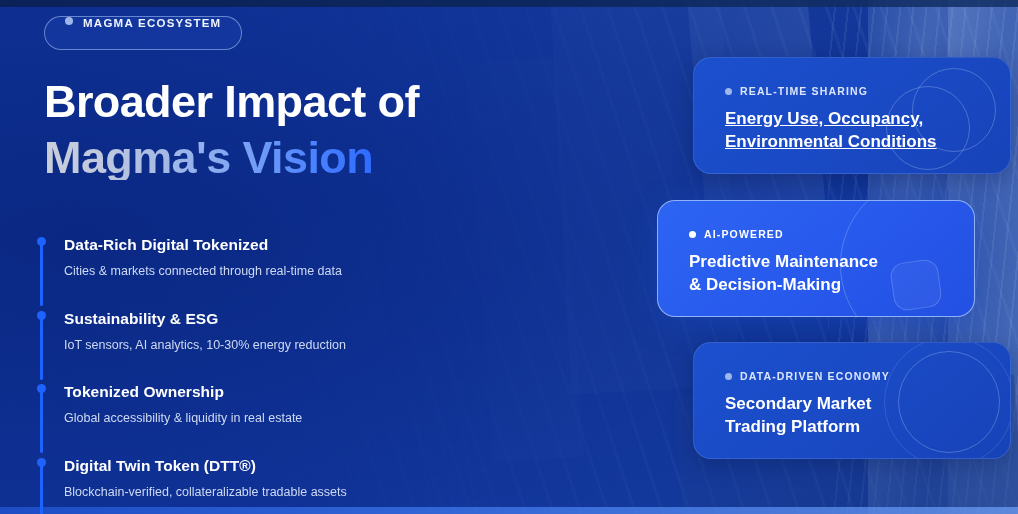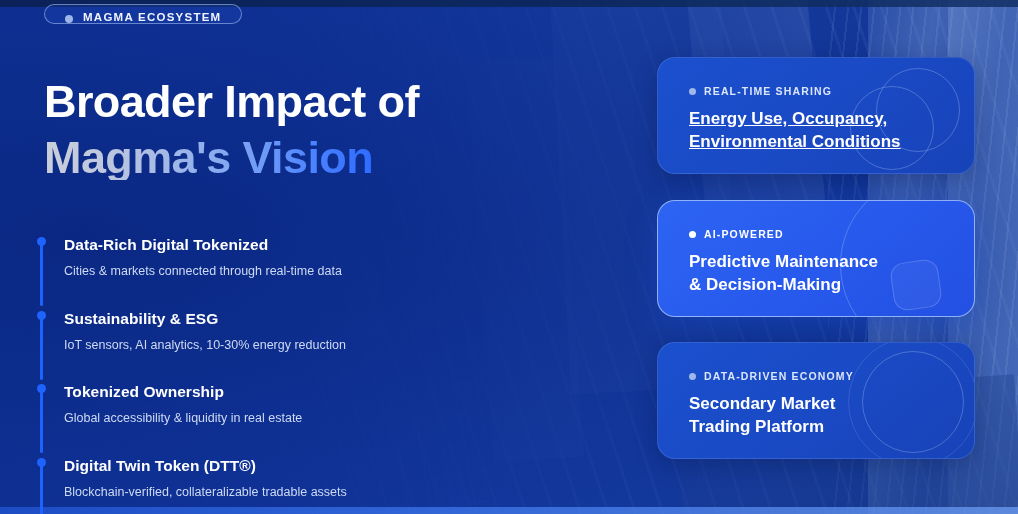--- a/index.html
+++ b/index.html
@@ -93,23 +93,23 @@
     position:absolute; left:0; bottom:0; width:100%; height:7px;
     background:linear-gradient(90deg,#2256d6 0%,#3a74ea 40%,#6d9cf2 100%);
     opacity:.75;
   }
 
   
   #content { position:absolute; inset:0; }
 
   
   #badge {
-    position:absolute; left:44px; top:4px;
-    height:20px; padding:0 20px;
-    display:flex; align-items:flex-end; gap:10px;
+    position:absolute; left:44px; top:16px;
+    height:34px; padding:0 20px;
+    display:flex; align-items:flex-start; gap:10px;
     border:1px solid rgba(175,200,245,0.55);
     border-radius:17px;
     background:rgba(30,74,186,0.30);
   }
   #badge .dot {
     width:8px; height:8px; border-radius:50%;
     background:#9DB6E8; flex:none;
   }
   #badge .txt {
     font-size:11.5px; font-weight:bold; letter-spacing:1.25px;
@@ -157,20 +157,21 @@
 
   
   .card {
     position:absolute; left:657px; width:318px;
     border-radius:18px; overflow:hidden;
   }
   .card.dim {
     background:linear-gradient(140deg,#1B50CE 0%,#1A49C4 55%,#1743B8 100%);
     border:1px solid rgba(150,185,240,0.20);
     box-shadow:0 6px 22px rgba(5,20,70,0.30);
+    margin-left:36px;
   }
   .card.bright {
     background:linear-gradient(140deg,#2D64F2 0%,#2759EC 55%,#2250E2 100%);
     border:1px solid rgba(185,212,252,0.72);
     box-shadow:0 8px 30px rgba(25,70,190,0.45);
   }
   .card .deco { position:absolute; pointer-events:none; }
   .ring { border-radius:50%; border:1px solid rgba(190,214,250,0.30); }
   .rsq  { border-radius:14px; border:1px solid rgba(190,214,250,0.26);
           background:rgba(255,255,255,0.05); }

